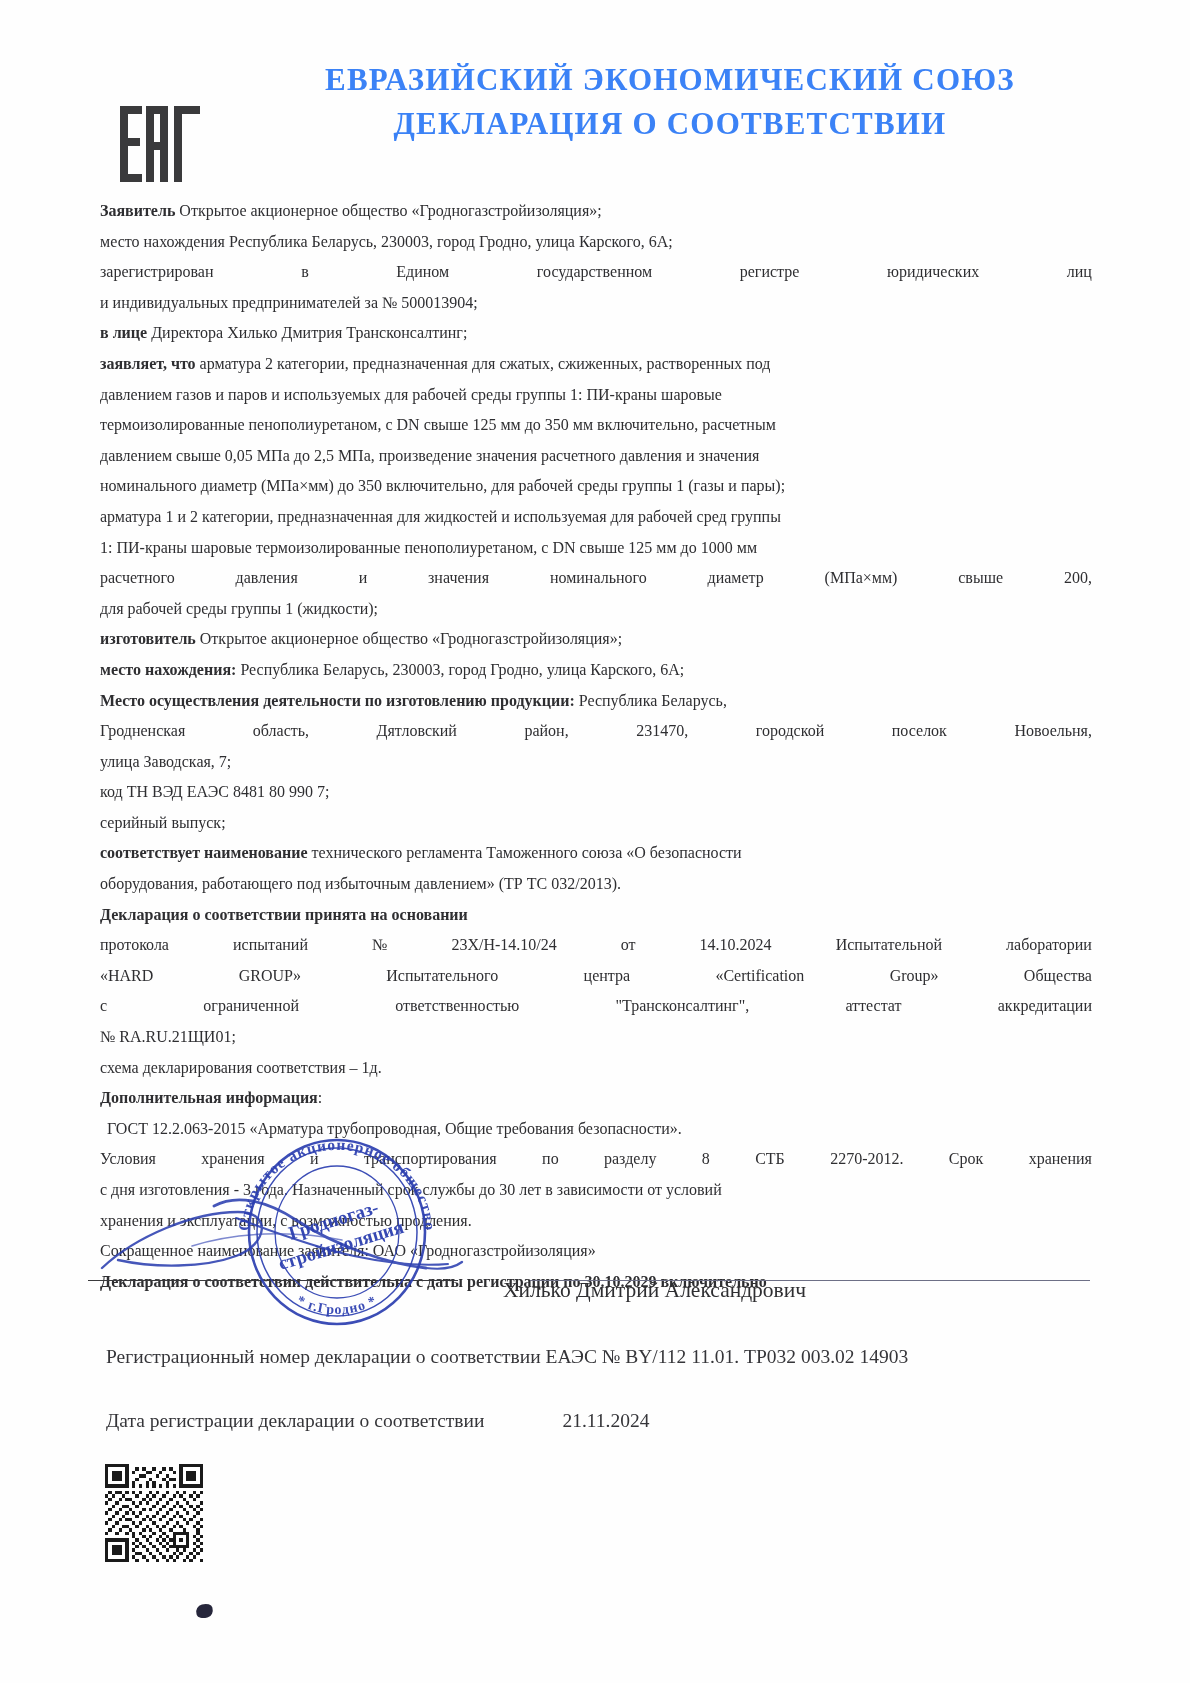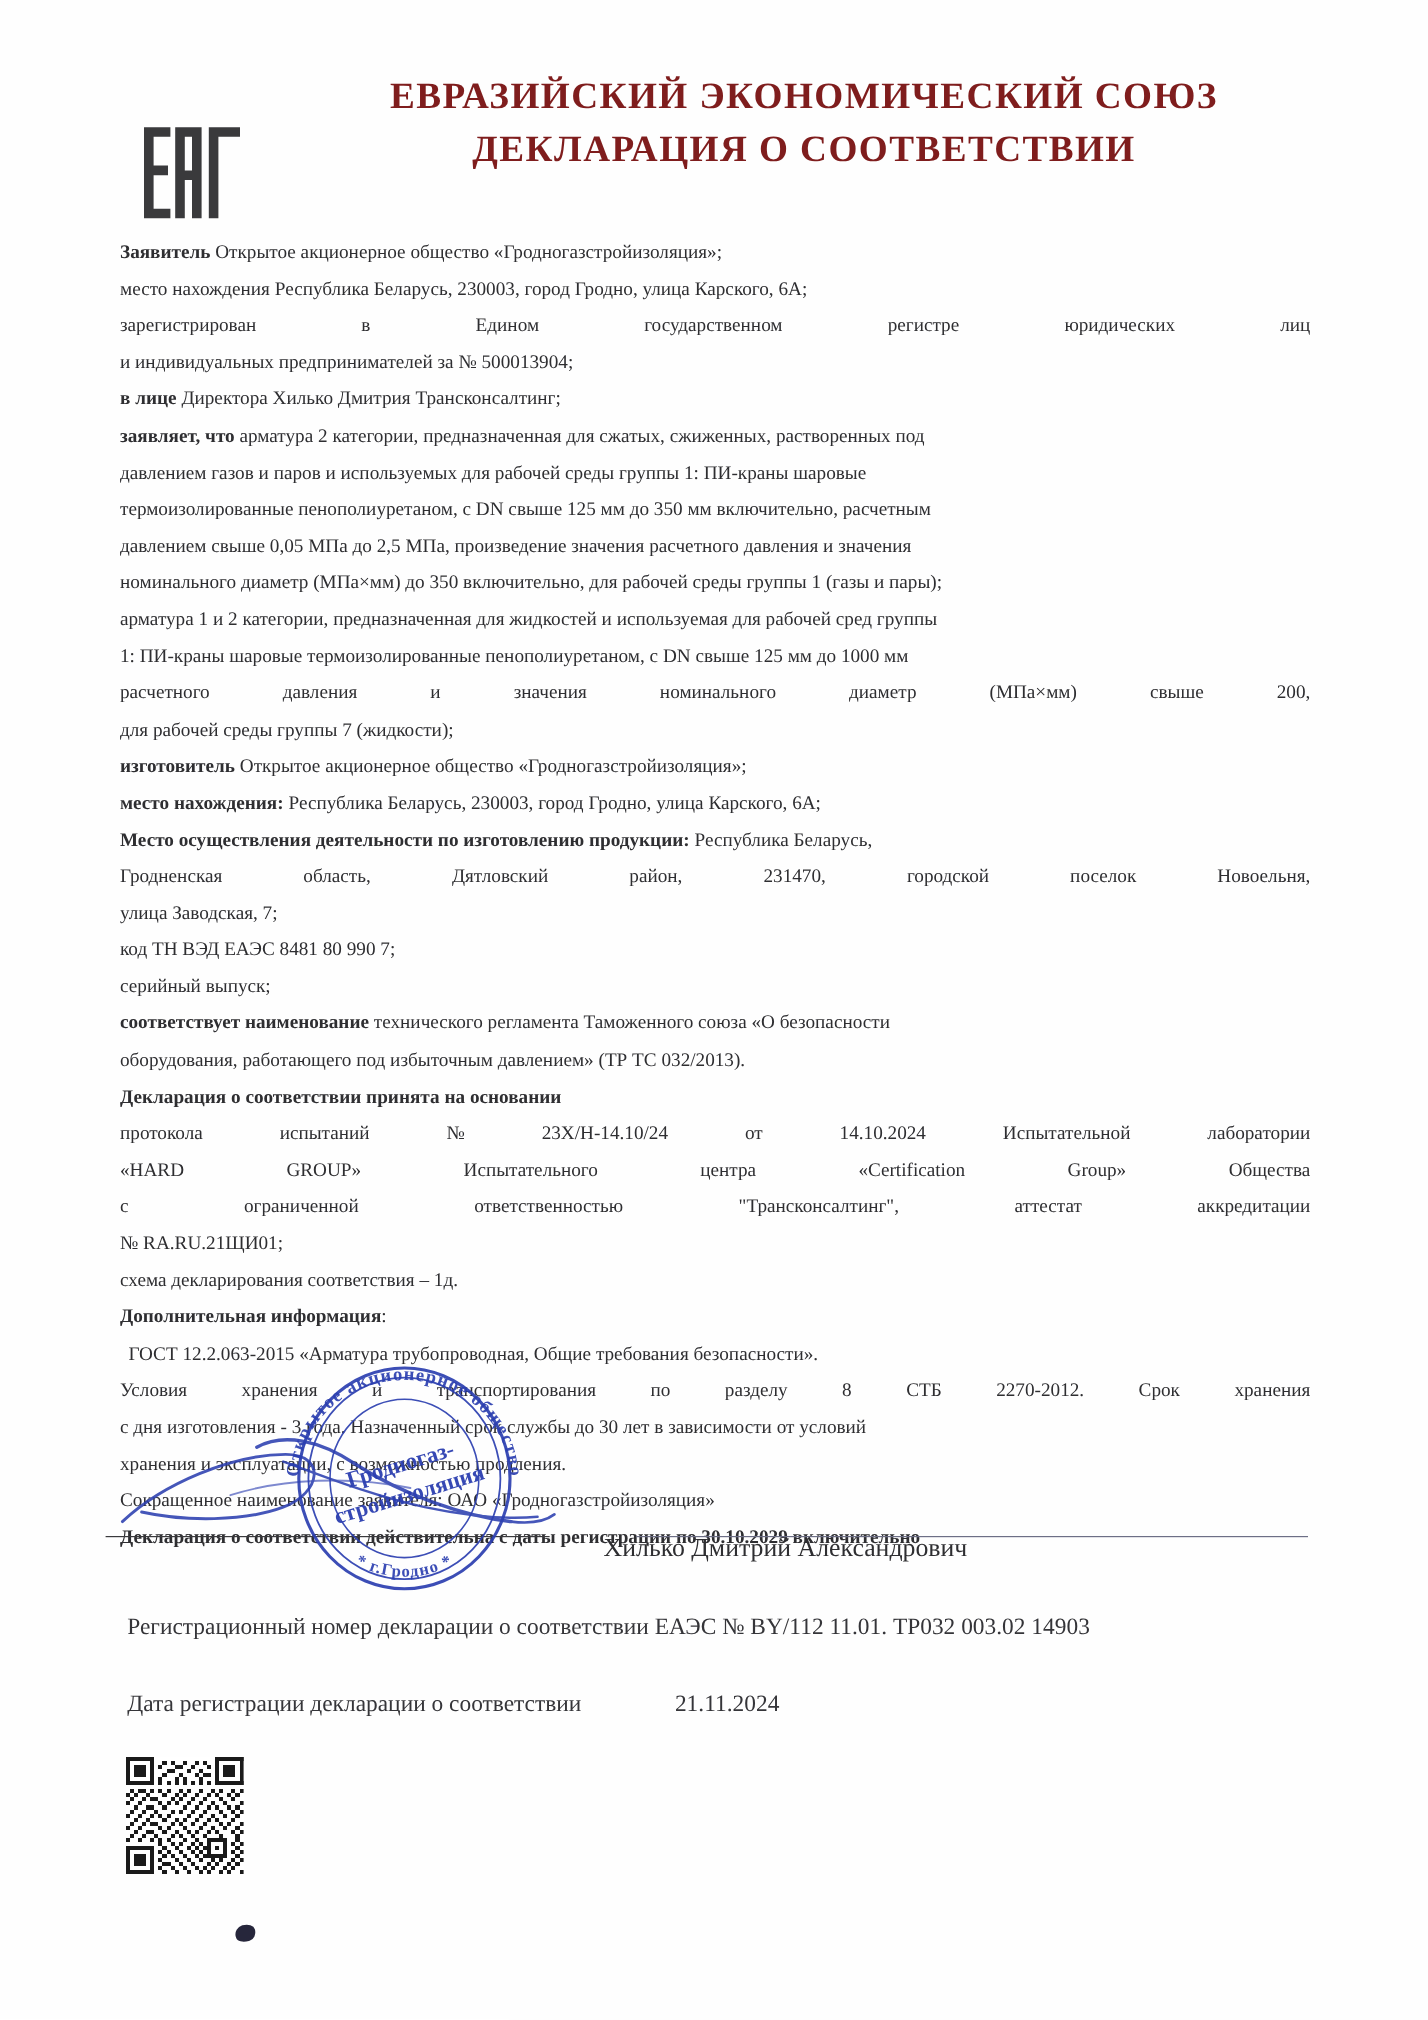--- a/index.html
+++ b/index.html
@@ -33,21 +33,21 @@
     position: absolute;
     left: 230px; top: 0;
     width: 880px;
     text-align: center;
   }
   .title-line {
     font-weight: bold;
     font-size: 31px;
     letter-spacing: 1.2px;
     line-height: 1.42;
-    color: #7f1d1d;
+    color: #3b82f6;
   }
 
   
   .body {
     position: absolute;
     left: 100px; top: 196px;
     width: 992px;
   }
   .ln {
     font-size: 16px;
@@ -208,21 +208,21 @@
       <span>давления</span>
       <span>и</span>
       <span>значения</span>
       <span>номинального</span>
       <span>диаметр</span>
       <span>(МПа×мм)</span>
       <span>свыше</span>
       <span>200,</span>
     </div>
 
-    <div class="ln">для рабочей среды группы 7 (жидкости);</div>
+    <div class="ln">для рабочей среды группы 1 (жидкости);</div>
 
     <div class="ln">
       <b>изготовитель</b>
       <span>Открытое акционерное общество «Гродногазстройизоляция»;</span>
     </div>
 
     <div class="ln">
       <b>место нахождения:</b>
       <span>Республика Беларусь, 230003, город Гродно, улица Карского, 6А;</span>
     </div>

